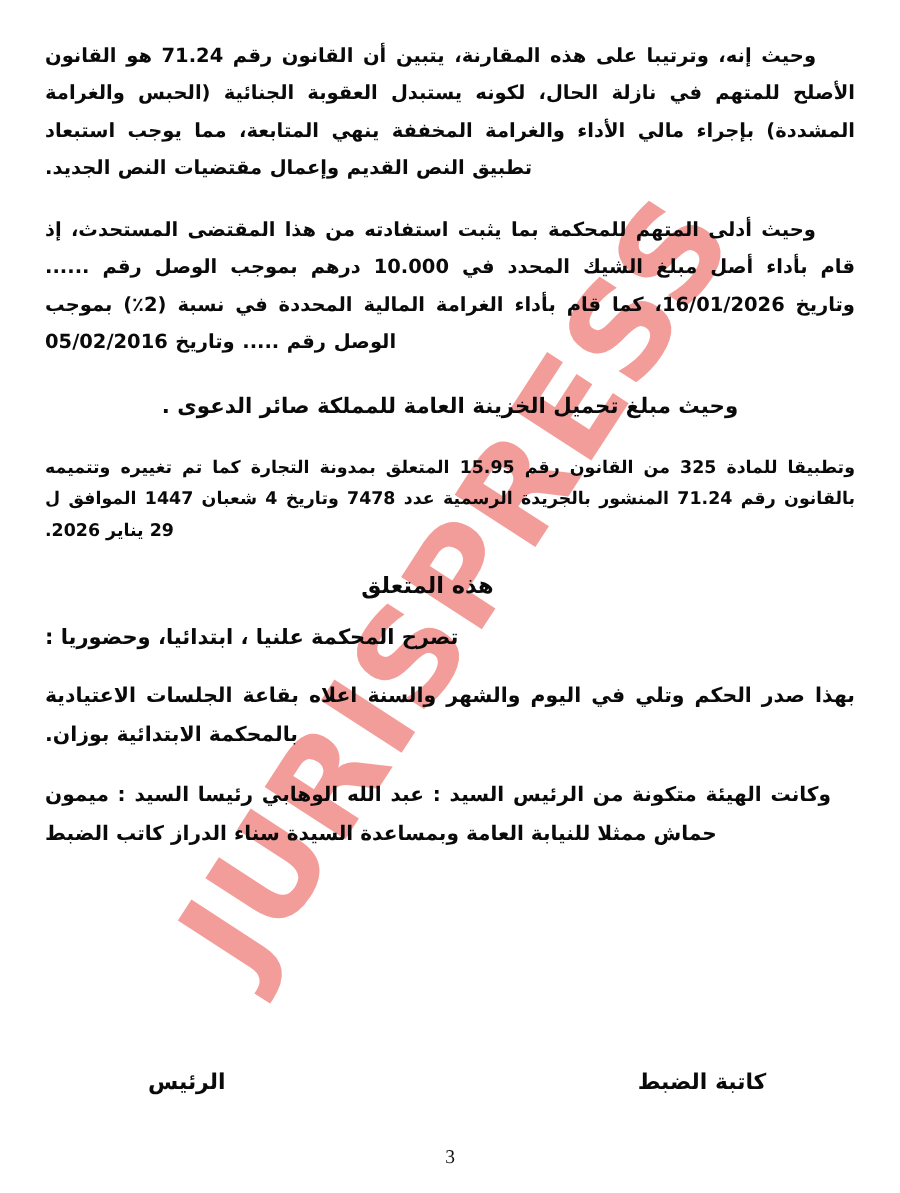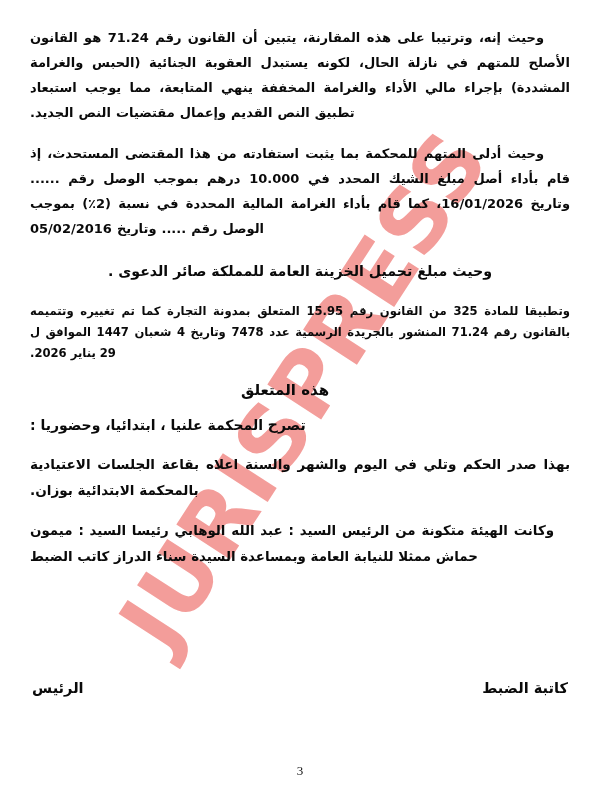--- a/index.html
+++ b/index.html
@@ -136,23 +136,23 @@
     z-index: 10;
     display: flex;
     flex-direction: row;
     justify-content: flex-start;
     align-items: baseline;
     padding: 0 32px;
     box-sizing: border-box;
     font-size: 14.6px;
     font-weight: 700;
   }
-  .sig-president { width: 185px; text-align: left; }
+  .sig-president { width: 185px; text-align: center; margin-top: 34px; }
   .sig-spacer { flex: 1 1 auto; }
-  .sig-clerk { width: 200px; text-align: right; }
+  .sig-clerk { width: 200px; text-align: center; }
 
   
   .page-number {
     position: absolute;
     left: 0;
     right: 0;
     top: 763px;
     text-align: center;
     font-family: "Liberation Serif", "DejaVu Serif", serif;
     font-size: 13px;

